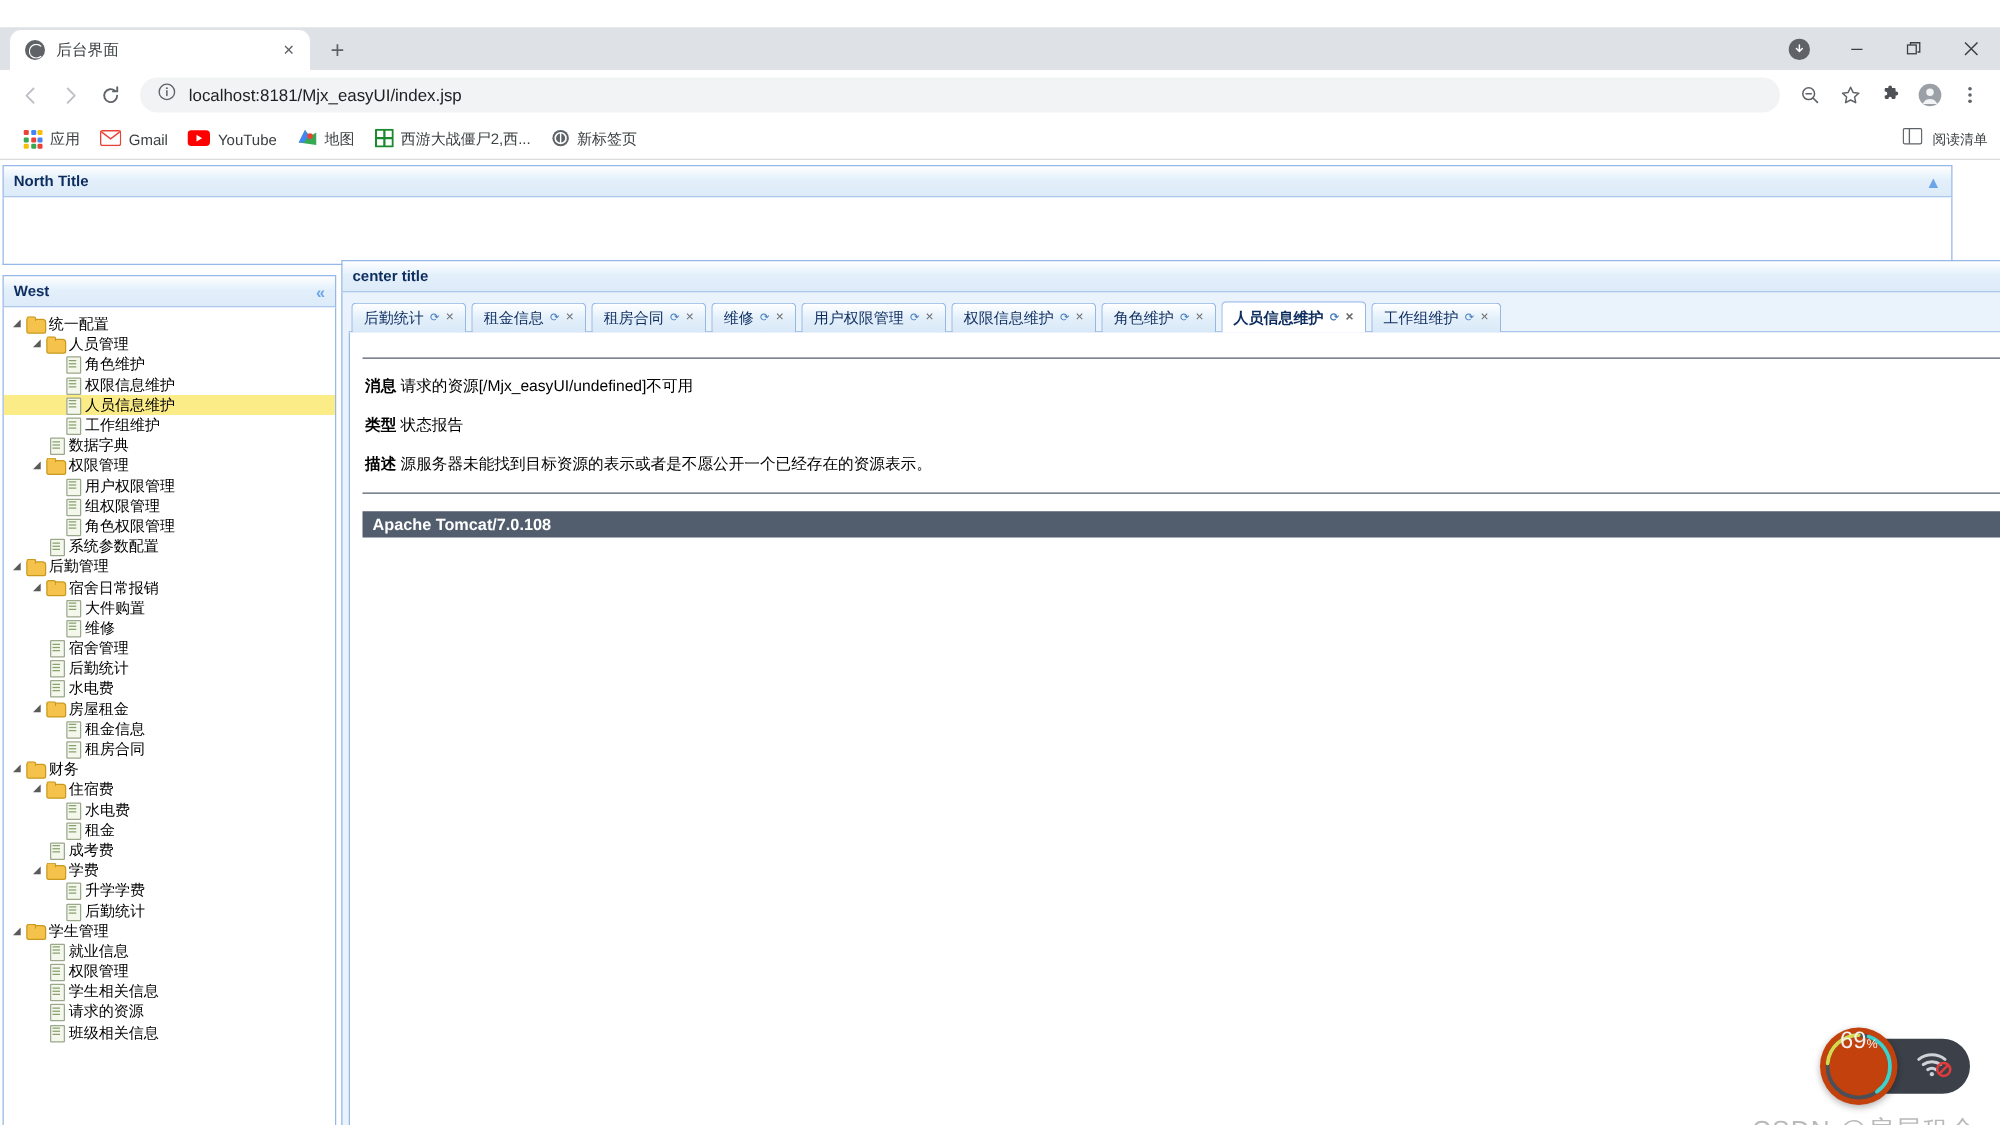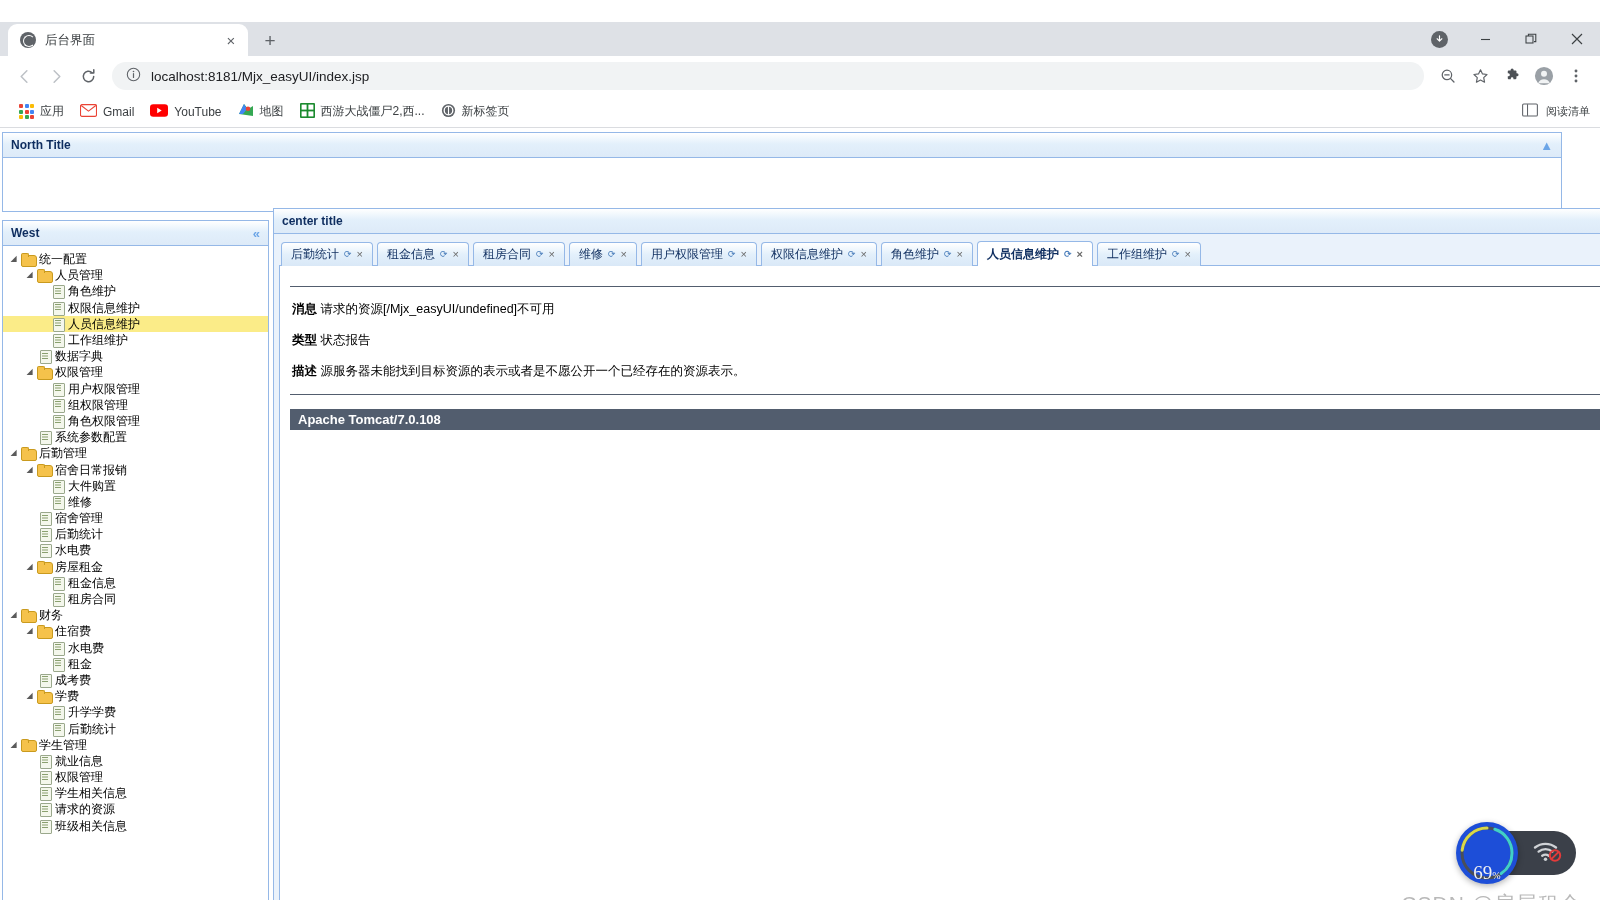--- a/index.html
+++ b/index.html
@@ -212,25 +212,24 @@
     position: absolute; right: 24px; bottom: 46px;
     display: flex; align-items: center; height: 46px;
   }
   .fw-pill {
     height: 44px; background: #3b4049; border-radius: 22px;
     display: flex; align-items: center; padding: 0 14px 0 50px;
     margin-left: -36px;
   }
   .fw-circle {
     width: 62px; height: 62px; border-radius: 50%;
-    background: #1d4ed8;
-    display: flex; align-items: flex-end; justify-content: center;
+    background: #c2410c;
+    display: flex; align-items: flex-start; justify-content: center;
     position: relative; z-index: 2;
     box-shadow: 0 2px 6px rgba(0,0,0,.3);
-    font-family: Liberation Serif, serif;
   }
   .fw-circle svg { position: absolute; left: 0; top: 0; }
   .fw-num { color: #f1f1f1; font-size: 19px; position: relative; z-index: 3; }
   .fw-num small { font-size: 10px; }
   .watermark {
     position: absolute; right: 18px; bottom: 4px;
     font-size: 21px; color: #b9b9b9; letter-spacing: 1px;
     white-space: nowrap;
   }
 </style>

